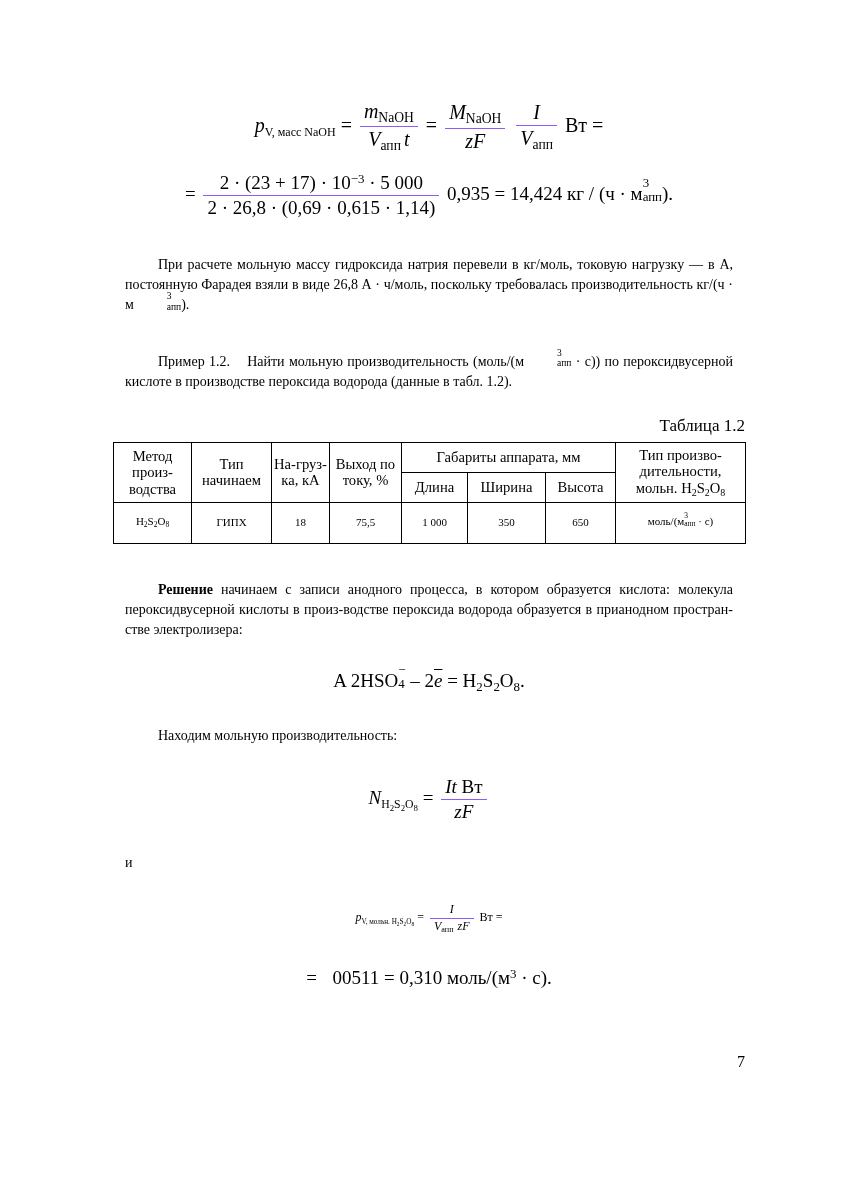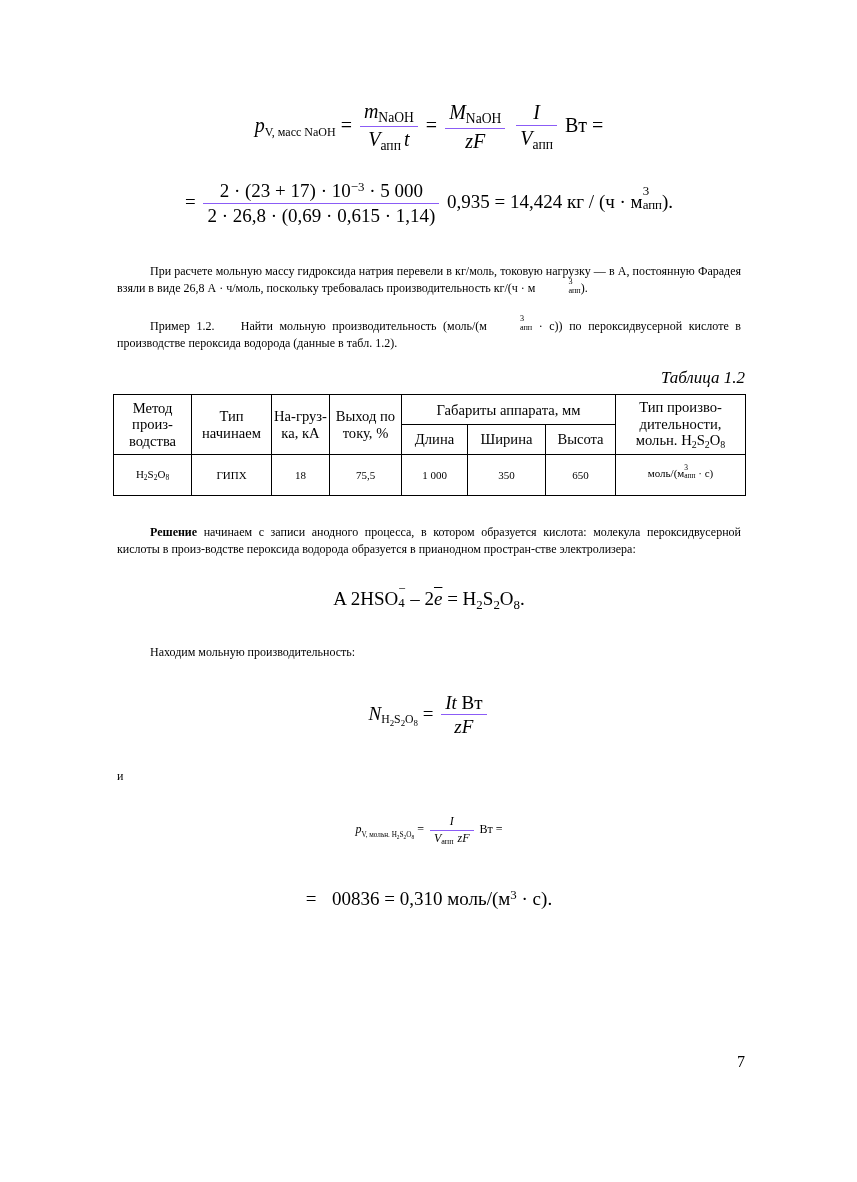--- a/index.html
+++ b/index.html
@@ -60,39 +60,38 @@
     text-align: left;
     position: relative;
     top: 0px;
   }
   .subsup .s1 { display:block; position: relative; top: -0.45em;}
   .subsup .s2 { display:block; position: relative; top: -0.35em;}
   .overline { text-decoration: overline; }
 
   
   p.body {
-    font-size: 12px;
+    font-size: 14px;
     line-height: 1.44;
     text-align: justify;
-    margin: 4px;
+    margin: 12px;
     text-indent: 33px;
     hyphens: manual;
   }
   p.noindent { text-indent: 0; }
   .b { font-weight: normal; }
   .bi { font-weight: bold; }
 
   .spacer-sm { height: 12px; }
   .spacer-md { height: 18px; }
   .spacer-lg { height: 24px; }
 
   
   .tbl-caption {
     text-align: right;
-    font-style: italic;
     font-size: 17px;
     margin: 0 0 6px 0;
   }
   table.data {
     border-collapse: collapse;
     width: 632px;
     font-size: 14.6px;
     table-layout: fixed;
     padding-left: 15px;
   }
@@ -107,21 +106,21 @@
   table.data thead td { padding: 4px 2px; }
   .row-vals td { height: 34px; font-size: 11px; }
 
   
   .folio {
     position: absolute;
     right: 112px;
     top: 1053px;
     font-size: 16px;
   }
-  .eq-block { margin: 8px; }
+  .eq-block { margin: 0; }
 </style>
 </head>
 <body>
 
 <div class="page">
   <div class="content">
 
     <div class="math eq-block" style="font-size:20px; margin-top:2px;">
       <span class="it">p</span><span class="subsup" style="font-size:0.6em; top:0.45em;">V, масс NaOH</span>
       <span>=</span>
@@ -249,19 +248,19 @@
       <span>Вт</span>
       <span>=</span>
     </div>
 
     <div class="spacer-md"></div>
 
     <div class="math eq-block" style="font-size:19px; margin-top:14px;">
       <span>=</span>
       <span class="frac">
       </span>
-      <span>00836 = 0,310 моль/(м</span><sup>3</sup><span> · с).</span>
+      <span>00511 = 0,310 моль/(м</span><sup>3</sup><span> · с).</span>
     </div>
 
   </div>
 
   <div class="folio">7</div>
 </div>
 
 </body></html>

